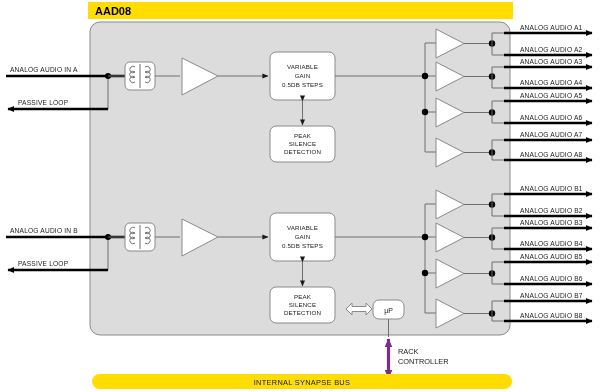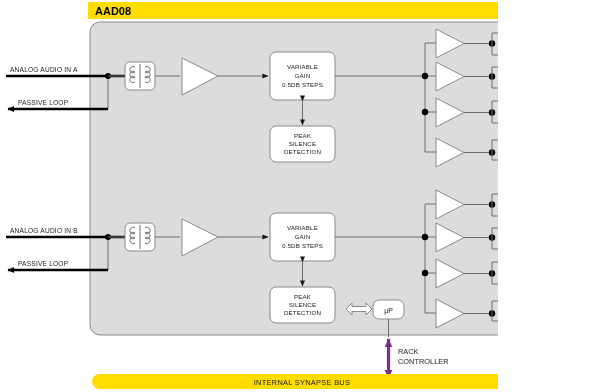--- a/index.html
+++ b/index.html
@@ -6,21 +6,21 @@
   html, body {
     margin: 0;
     padding: 0;
     background: #ffffff;
   }
   body {
     font-family: "Liberation Sans", sans-serif;
   }
   #root {
     position: relative;
-    width: 498px;
+    width: 600px;
     height: 392px;
     background: #ffffff;
     overflow: hidden;
   }
   #diagram-svg {
     position: absolute;
     left: 0;
     top: 0;
     width: 600px;
     height: 392px;

